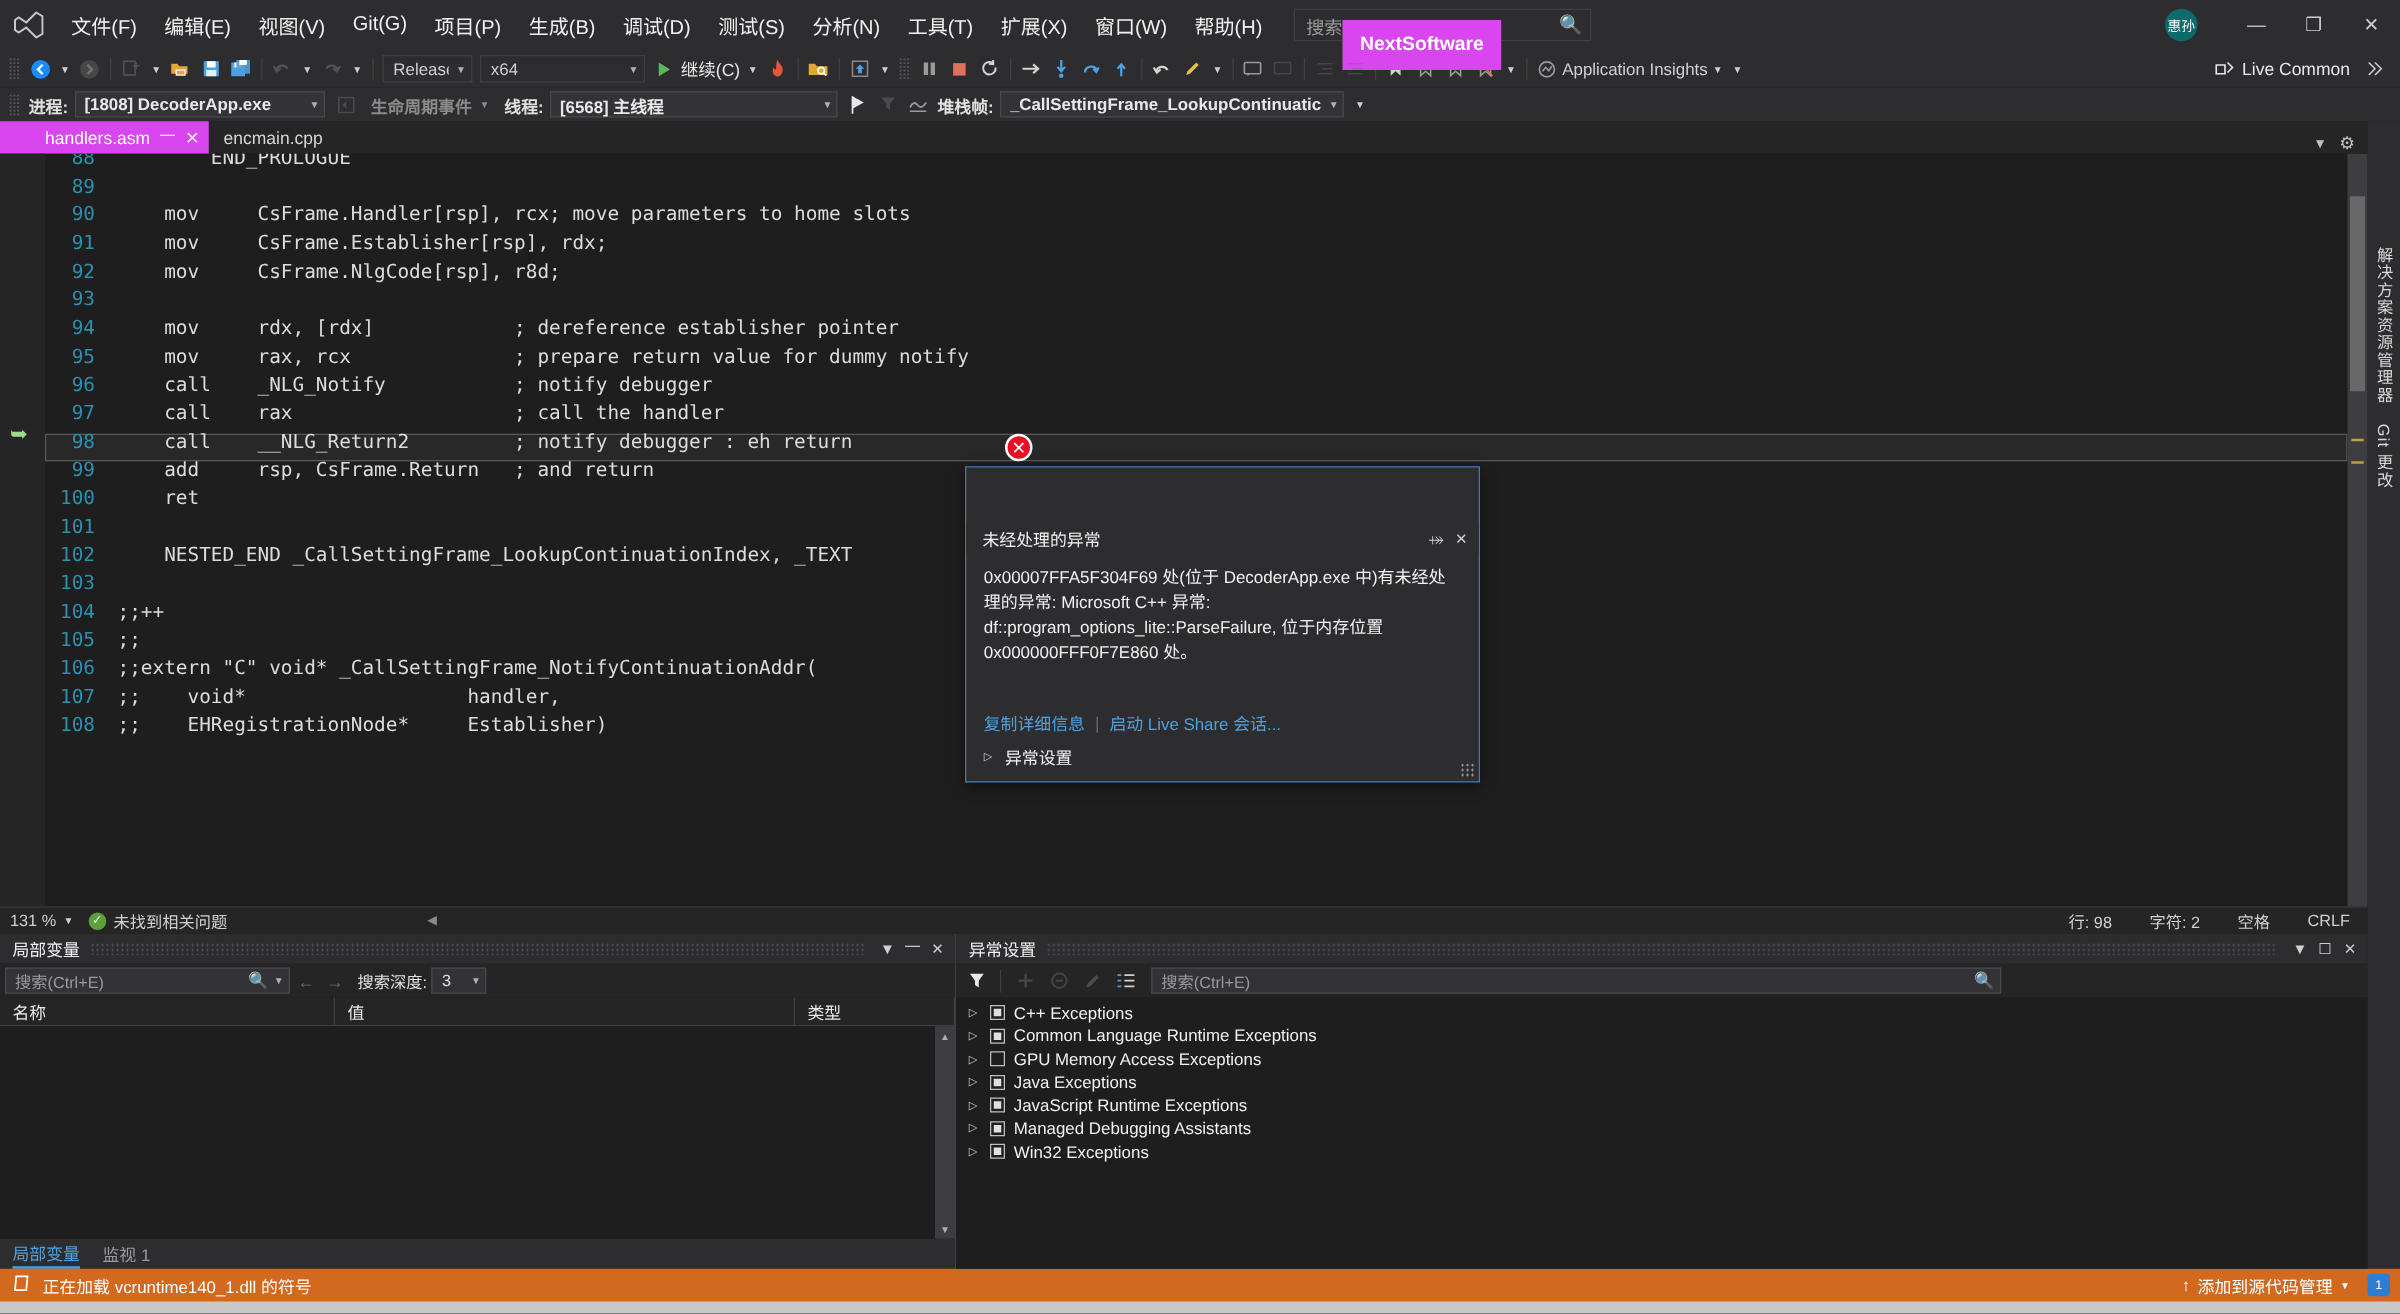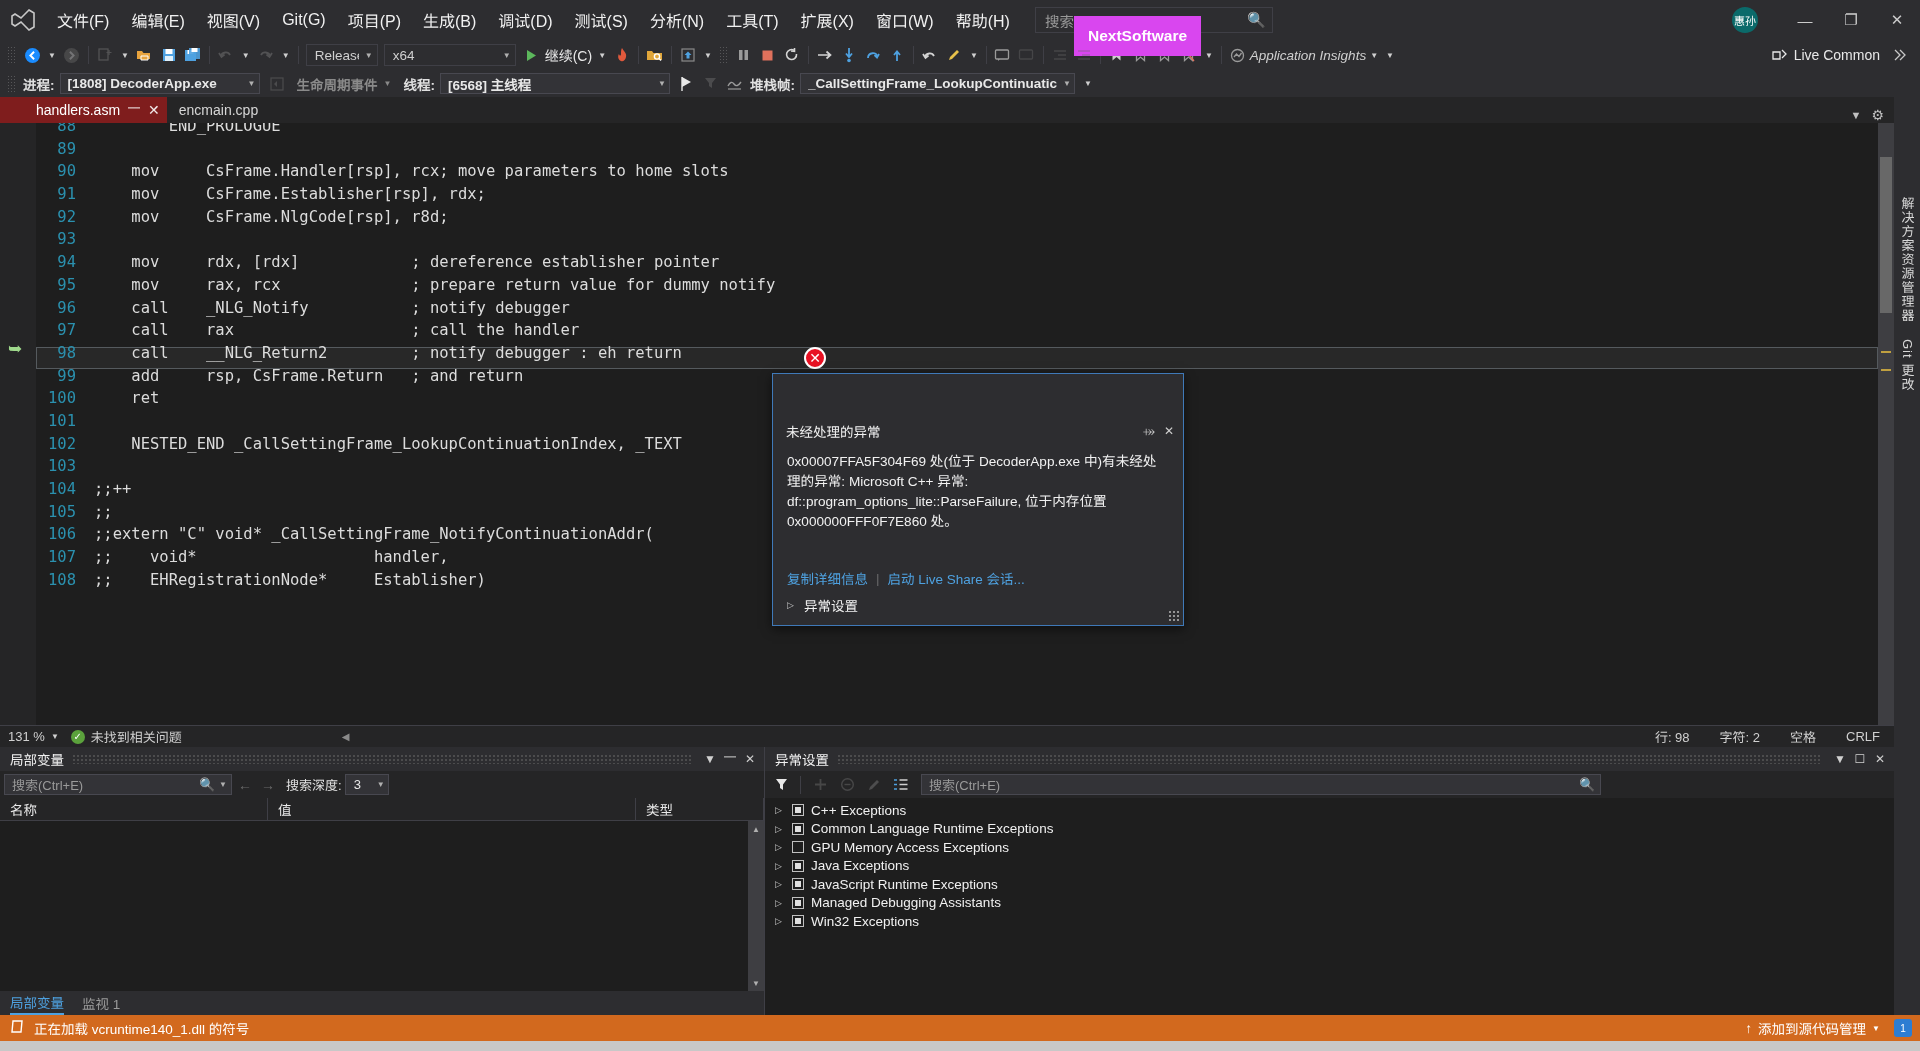--- a/index.html
+++ b/index.html
@@ -62,21 +62,21 @@
   .caret { font-size: 8px; color: #cfcfcf; padding: 0 4px; }
   .sep { width: 1px; height: 18px; background: #3f3f46; margin: 0 4px; }
   .combo {
     height: 22px; background: #2d2d30; border: 1px solid #3f3f46; display: flex;
     align-items: center; padding: 0 4px 0 8px; font-size: 13.5px; color: #d0d0d0;
     margin: 0 3px;
   }
   .combo .lbl { flex: 1; white-space: nowrap; overflow: hidden; }
   .combo .cv { font-size: 8px; color: #b0b0b0; padding-left: 6px; }
   .tb-text { font-size: 14px; color: #e8e8e8; padding: 0 2px; white-space: nowrap; }
-  .ai-label { font-size: 13.5px; color: #d0d0d0; white-space: nowrap; font-style: italic; }
+  .ai-label { font-size: 13.5px; color: #d0d0d0; white-space: nowrap; }
   .live-share { margin-left: auto; display: flex; align-items: center; gap: 6px;
     font-size: 14px; color: #e8e8e8; padding-right: 8px; white-space: nowrap; }
 
   
   .procbar {
     height: 27px; flex: 0 0 27px; background: #2d2d30; display: flex; align-items: center;
     padding-left: 4px; font-size: 13.5px; color: #e0e0e0; font-weight: bold;
   }
   .pb-label { padding: 0 5px 0 3px; white-space: nowrap; }
   .pb-combo {
@@ -89,21 +89,21 @@
 
   
   .body { flex: 1 1 auto; display: flex; min-height: 0; }
   .center { flex: 1 1 auto; display: flex; flex-direction: column; min-width: 0; }
 
   
   .tabrow { height: 26px; flex: 0 0 26px; background: #252526; display: flex; align-items: flex-end;
     position: relative; }
   .tab { height: 26px; display: flex; align-items: center; padding: 0 7px 0 12px;
     font-size: 14px; color: #d6d6d6; gap: 8px; white-space: nowrap; }
-  .tab.active { background: #7f1d1d; color: #ffffff; padding-left: 36px; }
+  .tab.active { background: #d946ef; color: #ffffff; padding-left: 36px; }
   .tab .pin { font-size: 12px; opacity: .9; }
   .tab .x { font-size: 14px; opacity: .9; }
   .tabrow-right { margin-left: auto; display: flex; align-items: center; gap: 10px;
     padding-right: 10px; color: #c0c0c0; font-size: 11px; }
 
   
   .editorwrap { flex: 1 1 auto; display: flex; min-height: 0; background: #1e1e1e; position: relative; }
   .breakgutter { width: 36px; background: #252526; flex: 0 0 36px; position: relative; }
   .code-area { flex: 1 1 auto; position: relative; overflow: hidden; }
   .code {

